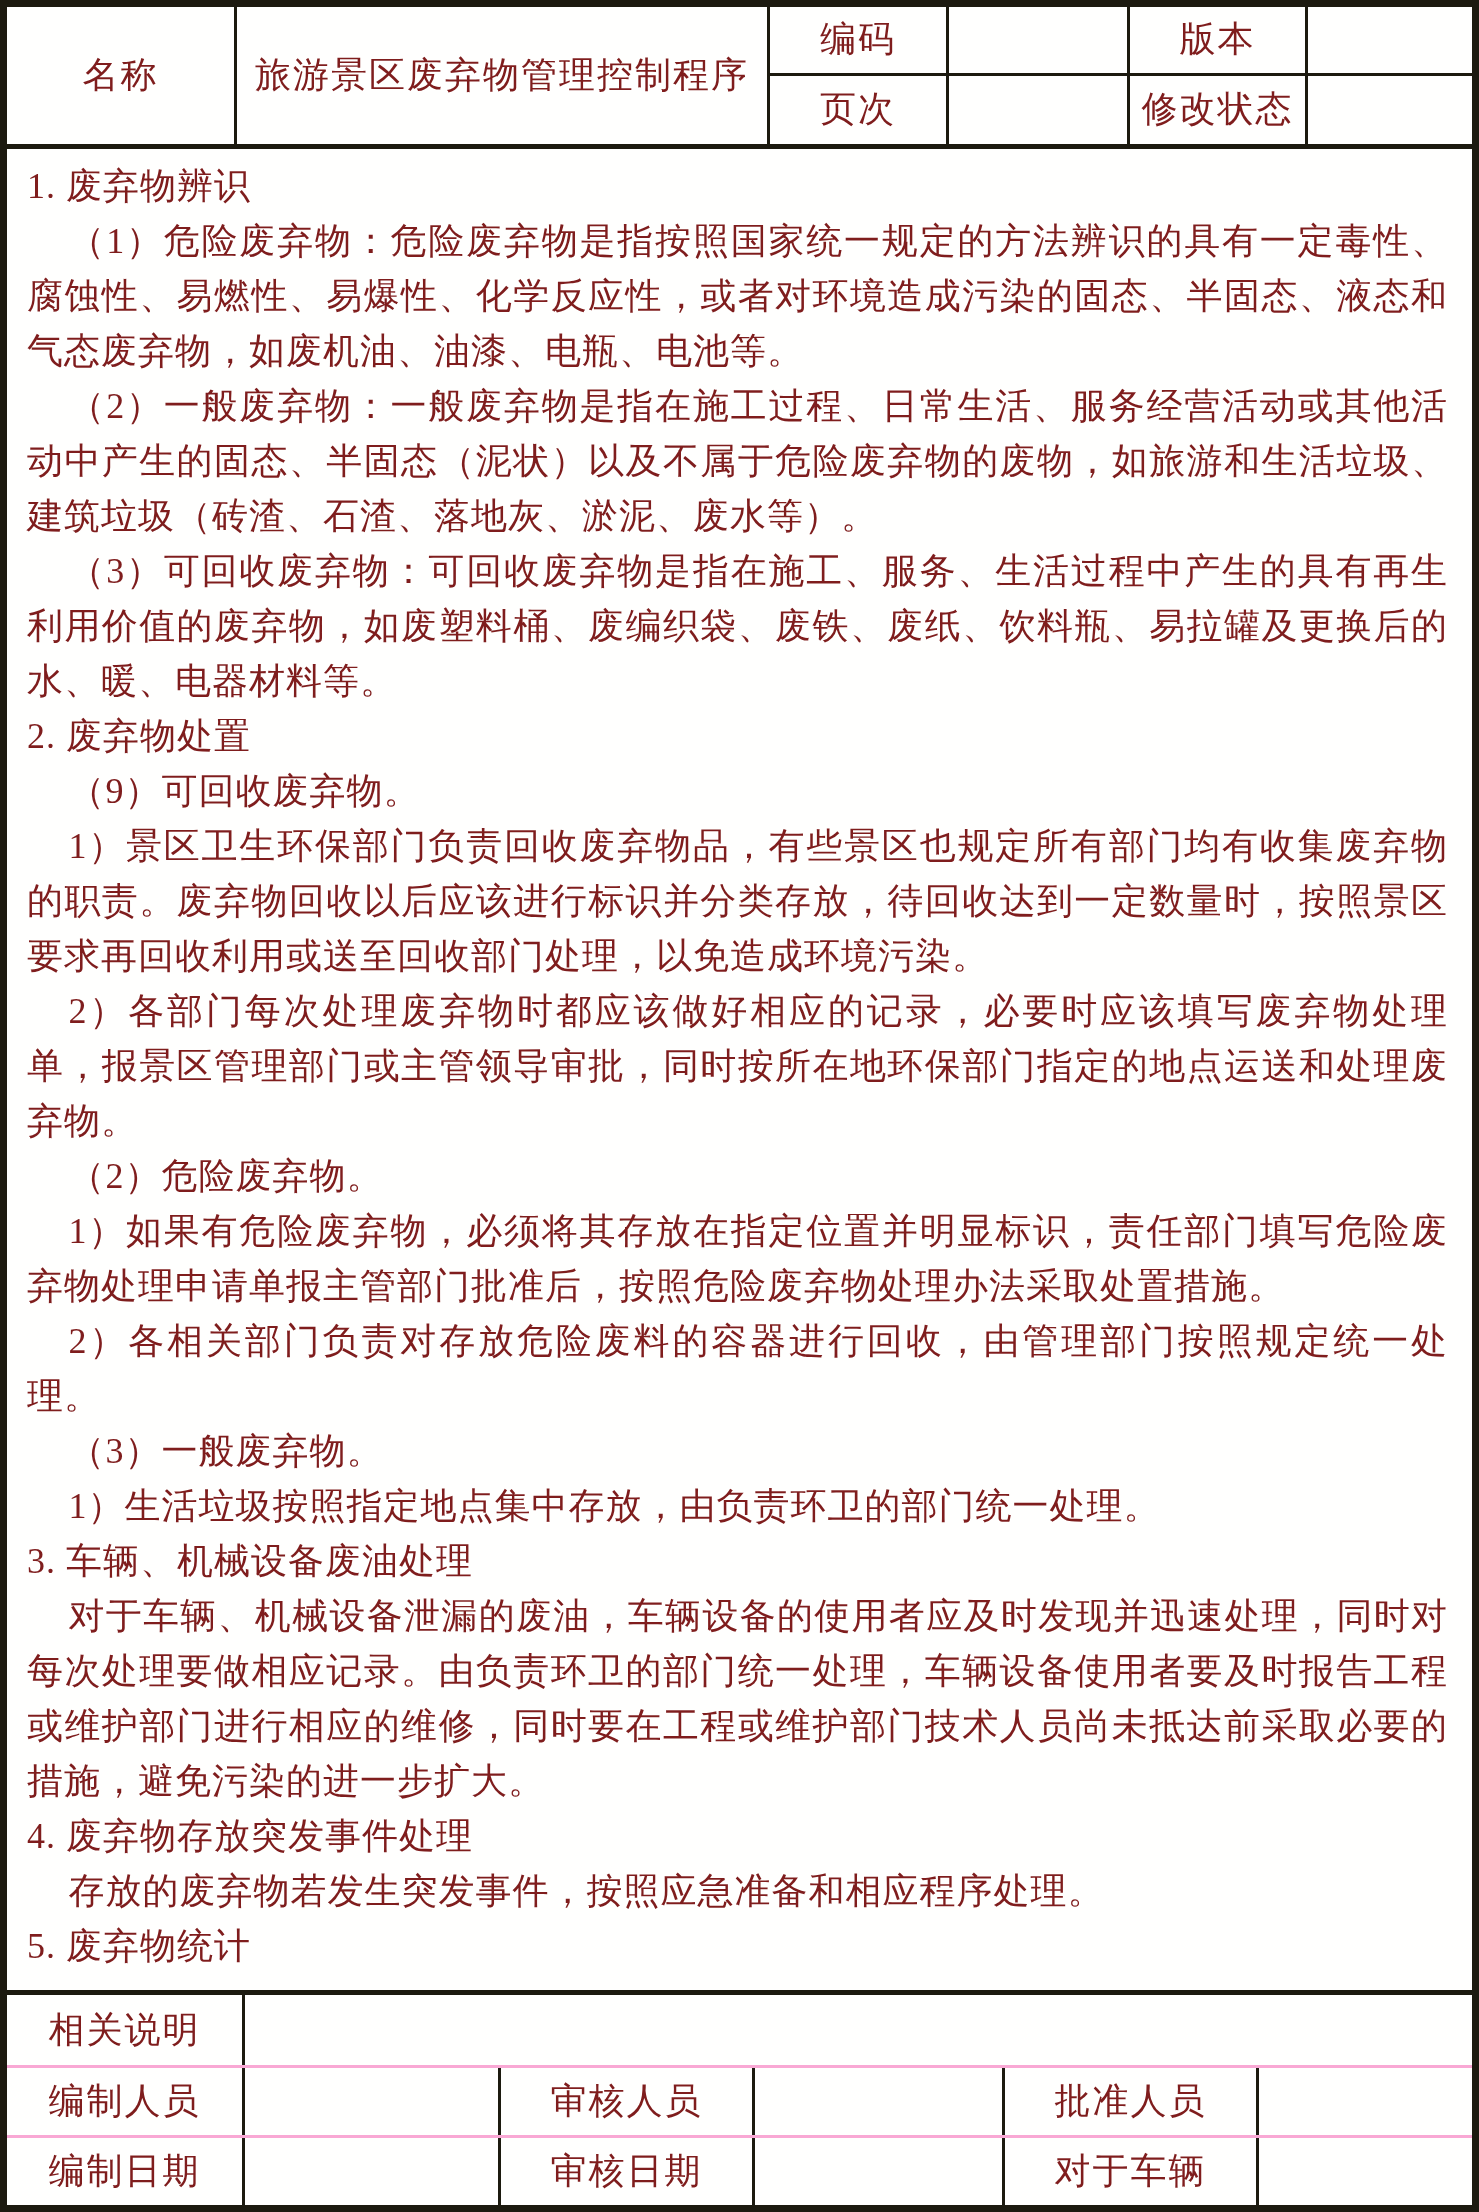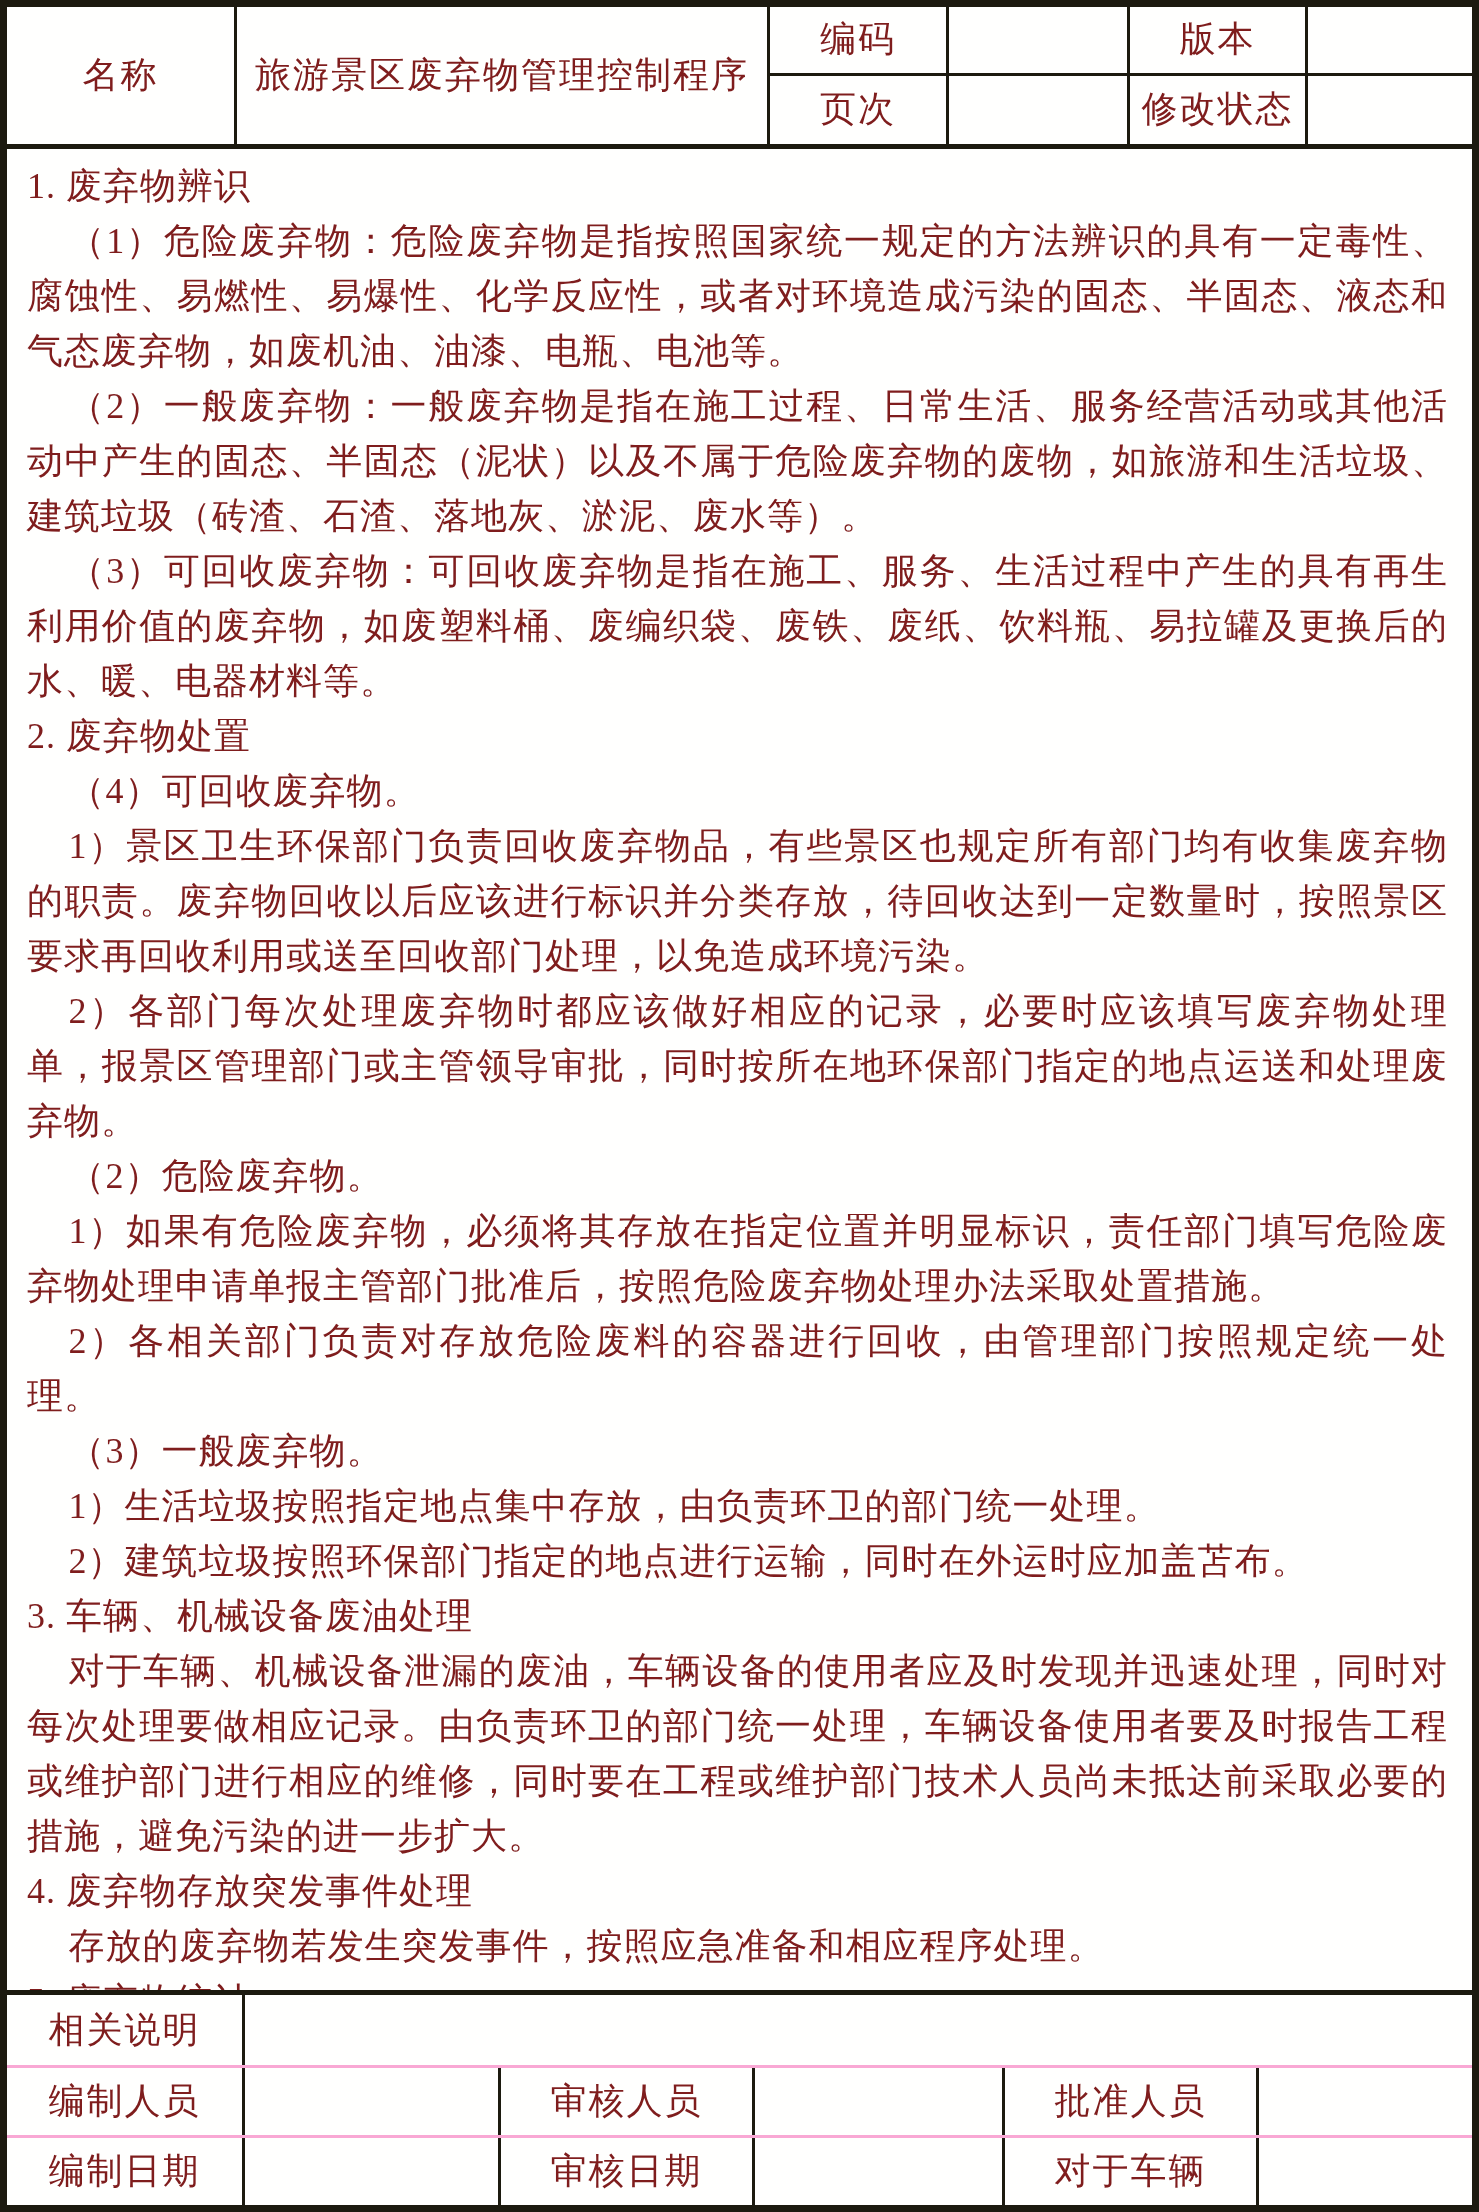--- a/index.html
+++ b/index.html
@@ -96,29 +96,28 @@
       <div class="hcell">修改状态</div>
       <div class="hcell last"></div>
     </div>
 
     <div class="bodytext">
         <div class="para section">1. 废弃物辨识</div>
         <div class="para indent">（1）危险废弃物：危险废弃物是指按照国家统一规定的方法辨识的具有一定毒性、腐蚀性、易燃性、易爆性、化学反应性，或者对环境造成污染的固态、半固态、液态和气态废弃物，如废机油、油漆、电瓶、电池等。</div>
         <div class="para indent">（2）一般废弃物：一般废弃物是指在施工过程、日常生活、服务经营活动或其他活动中产生的固态、半固态（泥状）以及不属于危险废弃物的废物，如旅游和生活垃圾、建筑垃圾（砖渣、石渣、落地灰、淤泥、废水等）。</div>
         <div class="para indent">（3）可回收废弃物：可回收废弃物是指在施工、服务、生活过程中产生的具有再生利用价值的废弃物，如废塑料桶、废编织袋、废铁、废纸、饮料瓶、易拉罐及更换后的水、暖、电器材料等。</div>
         <div class="para section">2. 废弃物处置</div>
-        <div class="para indent">（4）可回收废弃物。</div>
+        <div class="para indent">（9）可回收废弃物。</div>
         <div class="para indent">1）景区卫生环保部门负责回收废弃物品，有些景区也规定所有部门均有收集废弃物的职责。废弃物回收以后应该进行标识并分类存放，待回收达到一定数量时，按照景区要求再回收利用或送至回收部门处理，以免造成环境污染。</div>
         <div class="para indent">2）各部门每次处理废弃物时都应该做好相应的记录，必要时应该填写废弃物处理单，报景区管理部门或主管领导审批，同时按所在地环保部门指定的地点运送和处理废弃物。</div>
         <div class="para indent">（2）危险废弃物。</div>
         <div class="para indent">1）如果有危险废弃物，必须将其存放在指定位置并明显标识，责任部门填写危险废弃物处理申请单报主管部门批准后，按照危险废弃物处理办法采取处置措施。</div>
         <div class="para indent">2）各相关部门负责对存放危险废料的容器进行回收，由管理部门按照规定统一处理。</div>
         <div class="para indent">（3）一般废弃物。</div>
         <div class="para indent">1）生活垃圾按照指定地点集中存放，由负责环卫的部门统一处理。</div>
-        <div class="para indent">2）建筑垃圾按照环保部门指定的地点进行运输，同时在外运时应加盖苫布。</div>
         <div class="para section">3. 车辆、机械设备废油处理</div>
         <div class="para indent">对于车辆、机械设备泄漏的废油，车辆设备的使用者应及时发现并迅速处理，同时对每次处理要做相应记录。由负责环卫的部门统一处理，车辆设备使用者要及时报告工程或维护部门进行相应的维修，同时要在工程或维护部门技术人员尚未抵达前采取必要的措施，避免污染的进一步扩大。</div>
         <div class="para section">4. 废弃物存放突发事件处理</div>
         <div class="para indent">存放的废弃物若发生突发事件，按照应急准备和相应程序处理。</div>
         <div class="para section">5. 废弃物统计</div>
       </div>
 
     <div class="ftr">
       <div class="frow notes">
         <div class="fcell">相关说明</div>

